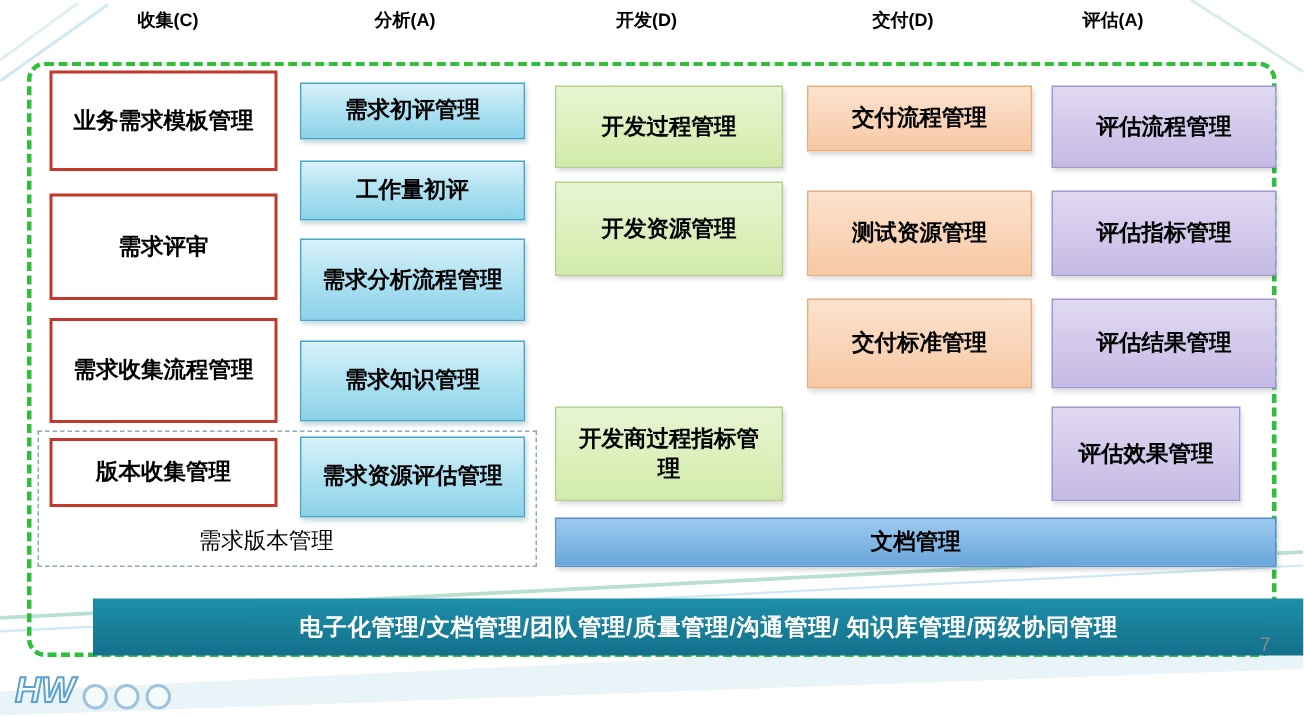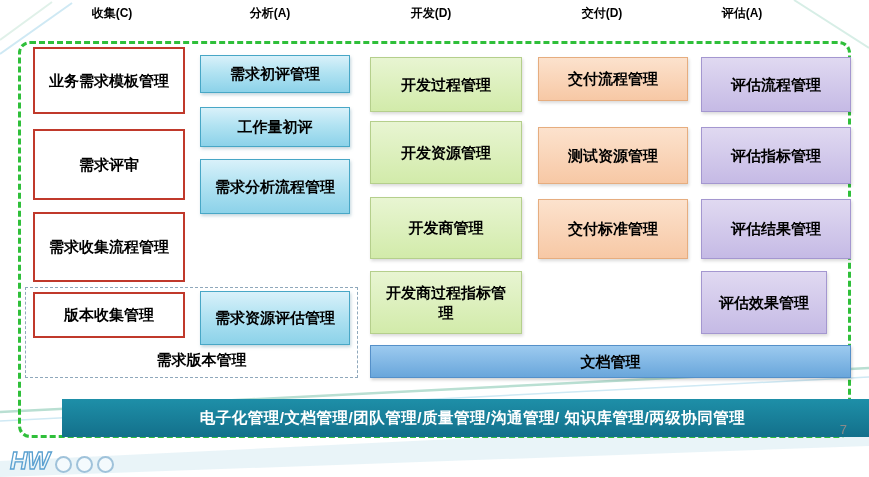--- a/index.html
+++ b/index.html
@@ -42,21 +42,21 @@
   .bluebar{
     background:linear-gradient(180deg,#9ccaef 0%,#69a6db 100%);
     border:1px solid #5590c9;box-shadow:1px 2px 3px rgba(0,0,0,.18);
   }
   .group-dash{
     position:absolute;left:25px;top:287px;width:333px;height:91px;z-index:1;
     border:1.5px dashed #8fa8bb;box-sizing:border-box;
   }
   .group-label{
     position:absolute;left:25px;top:351px;width:305px;z-index:2;
-    text-align:center;font-weight:bold;font-size:15px;padding-left:24px;
+    text-align:center;font-weight:normal;font-size:15px;
   }
   .bottombar{
     position:absolute;left:30px;top:399px;width:821px;height:38px;z-index:2;
     background:linear-gradient(180deg,#1e8fa8 0%,#13708b 100%);
     display:flex;align-items:center;justify-content:center;
     color:#fff;font-weight:bold;font-size:15.5px;letter-spacing:.5px;margin-left:32px;
   }
   .page-number{
     position:absolute;right:22px;top:422px;z-index:3;
     color:#8a8a8a;font-size:13px;
@@ -100,25 +100,25 @@
   <div class="box red" style="left:33px;top:129px;width:152px;height:71px">需求评审</div>
   <div class="box red" style="left:33px;top:292px;width:152px;height:46px">版本收集管理</div>
   <div class="box red" style="left:33px;top:212px;width:152px;height:70px">需求收集流程管理</div>
 
   <div class="group-dash"></div>
   <div class="group-label">需求版本管理</div>
 
   <div class="box cyan" style="left:200px;top:55px;width:150px;height:38px">需求初评管理</div>
   <div class="box cyan" style="left:200px;top:107px;width:150px;height:40px">工作量初评</div>
   <div class="box cyan" style="left:200px;top:159px;width:150px;height:55px">需求分析流程管理</div>
+  <div class="box cyan" style="left:200px;top:227px;width:150px;height:54px">需求知识管理</div>
   <div class="box cyan" style="left:200px;top:291px;width:150px;height:54px">需求资源评估管理</div>
 
   <div class="box green" style="left:370px;top:57px;width:152px;height:55px">开发过程管理</div>
   <div class="box green" style="left:370px;top:121px;width:152px;height:63px">开发资源管理</div>
-  <div class="box green" style="left:370px;top:197px;width:152px;height:62px">开发商管理</div>
   <div class="box green" style="left:370px;top:271px;width:152px;height:63px">开发商过程指标管理</div>
 
   <div class="box orange" style="left:538px;top:57px;width:150px;height:44px">交付流程管理</div>
   <div class="box orange" style="left:538px;top:127px;width:150px;height:57px">测试资源管理</div>
   <div class="box orange" style="left:538px;top:199px;width:150px;height:60px">交付标准管理</div>
 
   <div class="box purple" style="left:701px;top:57px;width:150px;height:55px">评估流程管理</div>
   <div class="box purple" style="left:701px;top:127px;width:150px;height:57px">评估指标管理</div>
   <div class="box purple" style="left:701px;top:199px;width:150px;height:60px">评估结果管理</div>
   <div class="box purple" style="left:701px;top:271px;width:126px;height:63px">评估效果管理</div>

